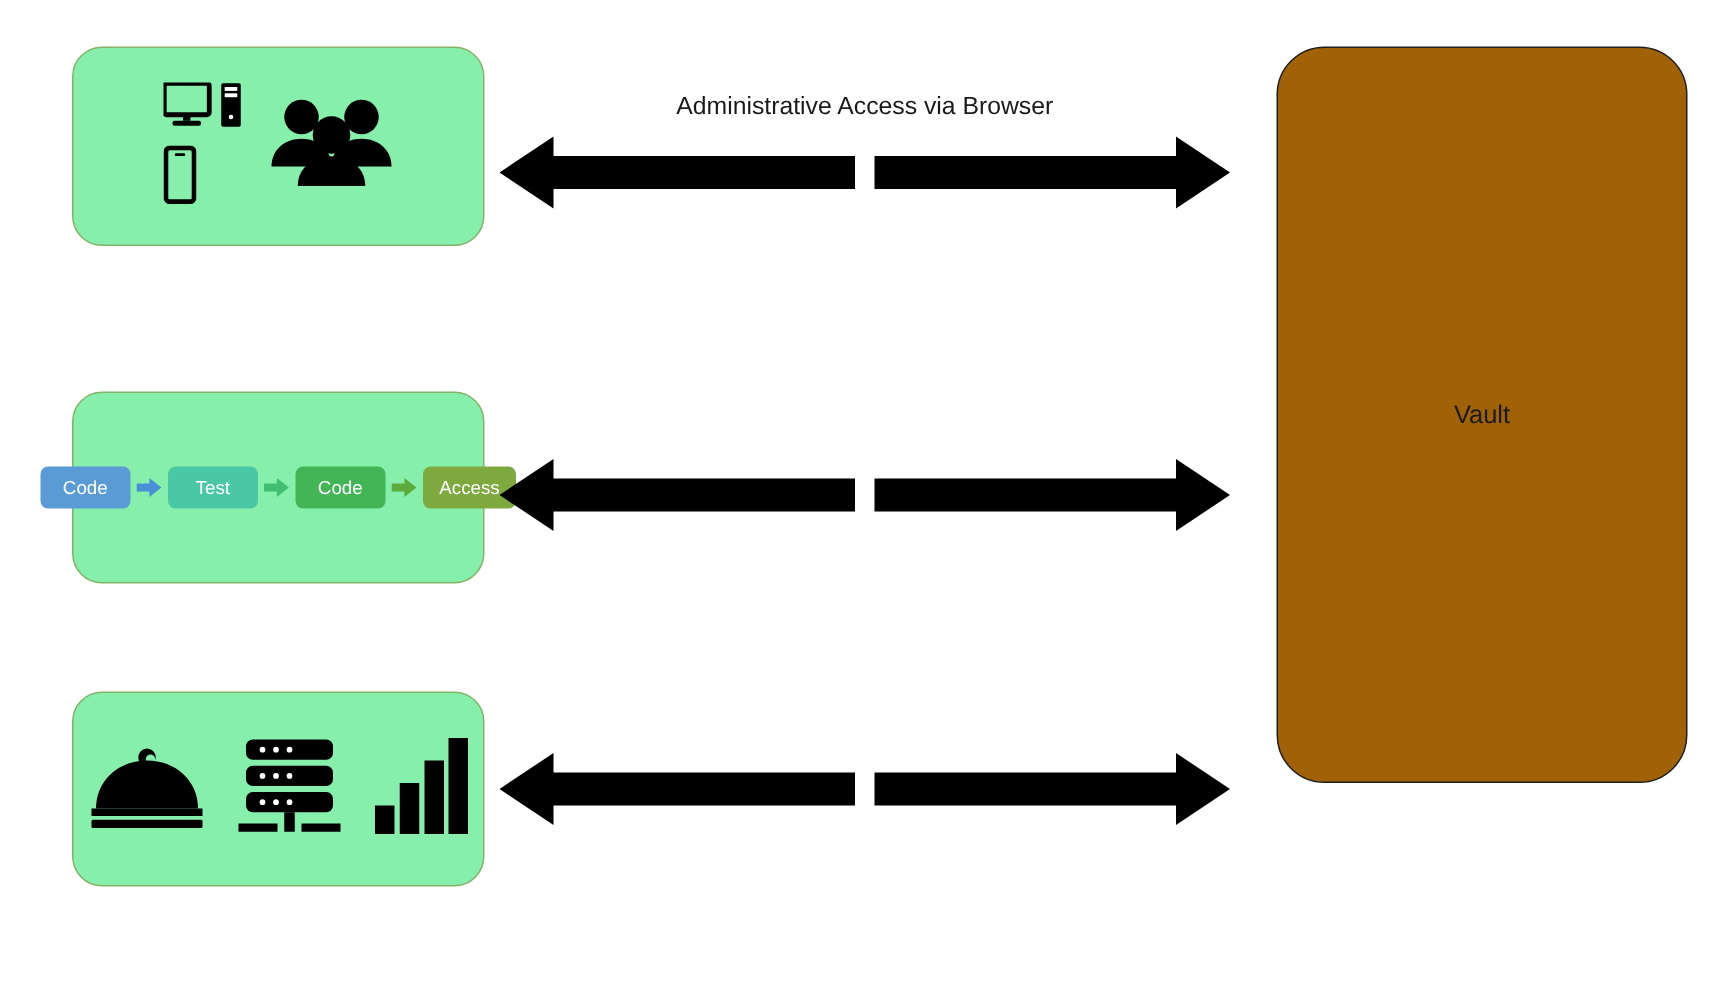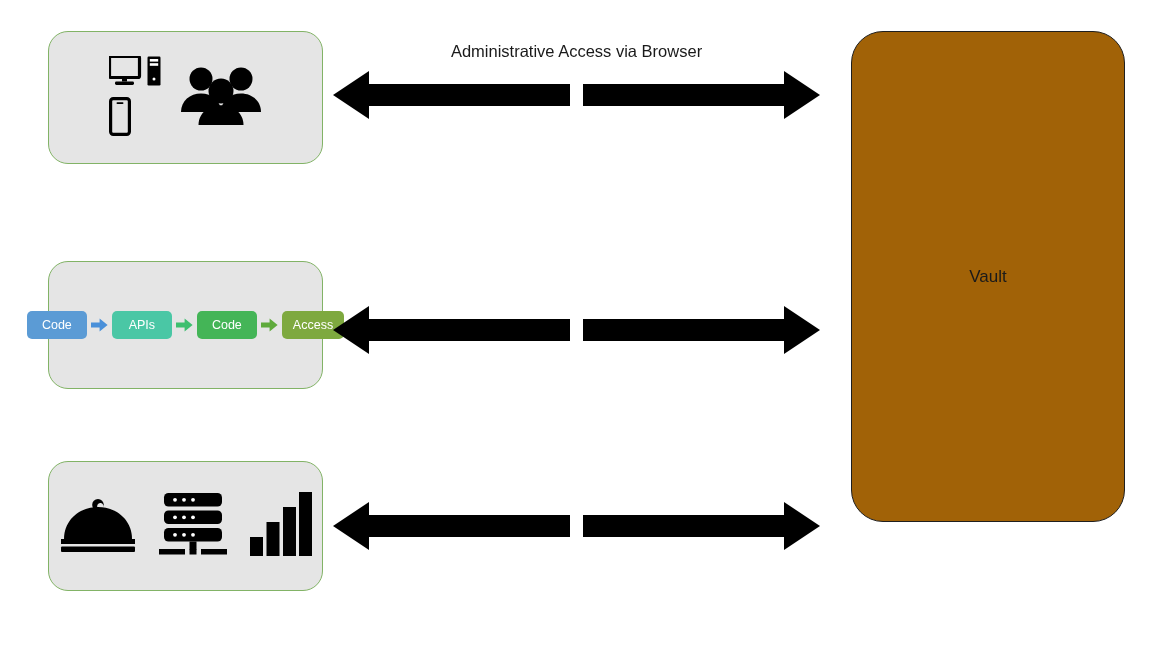--- a/index.html
+++ b/index.html
@@ -15,21 +15,21 @@
     overflow: hidden;
   }
 
   
   .source-box {
     position: absolute;
     left: 48px;
     width: 275px;
     border: 1.5px solid #82b366;
     border-radius: 20px;
-    background: #e5e5e5;
+    background: #86efac;
     box-sizing: border-box;
   }
   #box-users    { top: 31px;  height: 133px; }
   #box-pipeline { top: 261px; height: 128px; }
   #box-apps     { top: 461px; height: 130px; }
 
   .box-inner {
     position: absolute;
     inset: 0;
     display: flex;
@@ -80,21 +80,21 @@
     gap: 22px;
   }
 
   
   .flow {
     position: absolute;
     left: 333px;
     width: 487px;
     height: 52px;
   }
-  #flow-admin  { top: 69px; }
+  #flow-admin  { top: 89px; }
   #flow-deploy { top: 304px; }
   #flow-secrets{ top: 500px; }
 
   .flow-label {
     position: absolute;
     left: 0;
     width: 100%;
     text-align: center;
     font-size: 16.5px;
     color: #1a1a1a;
@@ -182,21 +182,21 @@
     <div class="pipeline">
 
       <div class="stage" style="background-color: rgb(91, 155, 213);">Code</div>
 
       <span class="stage-arrow">
         <svg width="17" height="14" viewBox="0 0 17 14" aria-hidden="true">
           <path d="M0 4.4h8.6V0.6L16.6 7l-8 6.4V9.6H0z" fill="#4a90d9"></path>
         </svg>
       </span>
 
-      <div class="stage" style="background-color: rgb(74, 199, 165);">APIs</div>
+      <div class="stage" style="background-color: rgb(74, 199, 165);">Test</div>
 
       <span class="stage-arrow">
         <svg width="17" height="14" viewBox="0 0 17 14" aria-hidden="true">
           <path d="M0 4.4h8.6V0.6L16.6 7l-8 6.4V9.6H0z" fill="#3fbf6f"></path>
         </svg>
       </span>
 
       <div class="stage" style="background-color: rgb(68, 181, 87);">Code</div>
 
       <span class="stage-arrow">

